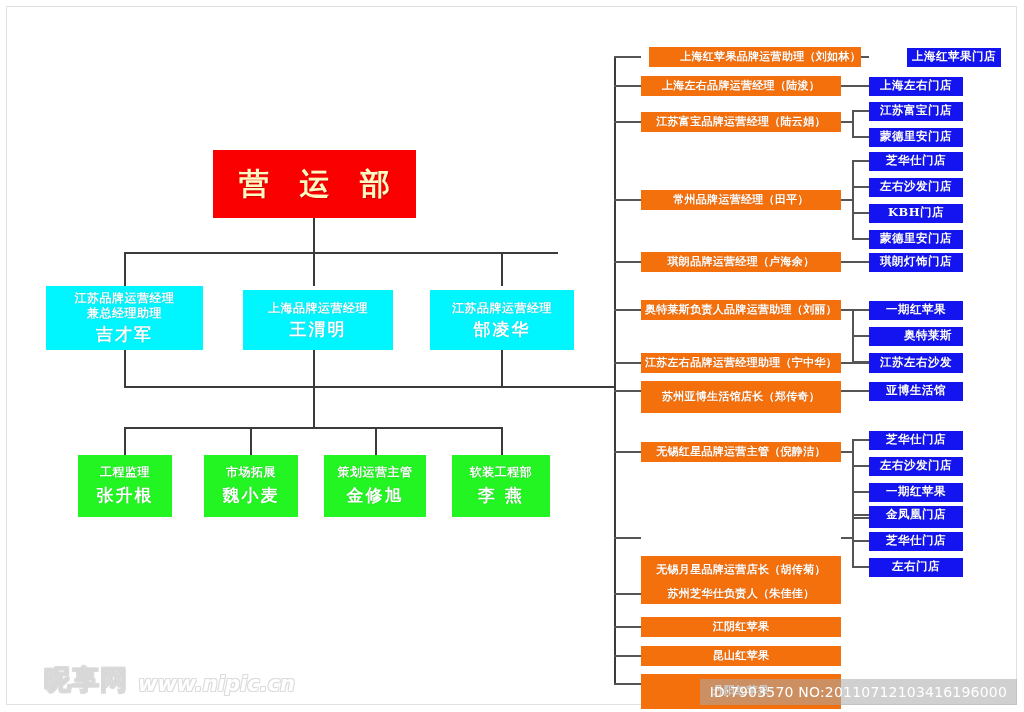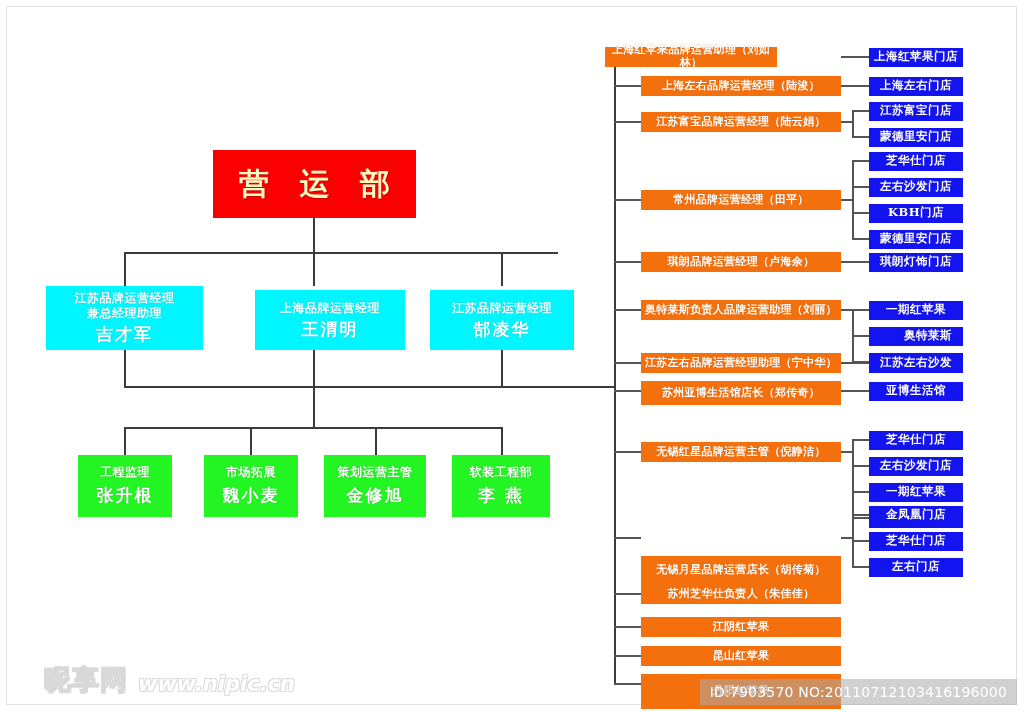--- a/index.html
+++ b/index.html
@@ -185,21 +185,21 @@
   <div class="ln v" style="left:124px; top:252px; width:2px; height:34px;"></div>
   <div class="ln v" style="left:313px; top:252px; width:2px; height:34px;"></div>
   <div class="ln v" style="left:501px; top:252px; width:2px; height:34px;"></div>
 
   <div class="node cyan" style="left:46px; top:286px; width:157px; height:64px;">
     <span class="title">江苏品牌运营经理</span>
     <span class="title">兼总经理助理</span>
     <span class="person">吉才军</span>
   </div>
 
-  <div class="node cyan" style="left:255px; top:290px; width:150px; height:60px;">
+  <div class="node cyan" style="left:243px; top:290px; width:150px; height:60px;">
     <span class="title">上海品牌运营经理</span>
     <span class="person">王渭明</span>
   </div>
 
   <div class="node cyan" style="left:430px; top:290px; width:144px; height:60px;">
     <span class="title">江苏品牌运营经理</span>
     <span class="person">郜凌华</span>
   </div>
 
   <div class="ln v" style="left:124px; top:350px; width:2px; height:38px;"></div>
@@ -230,26 +230,26 @@
     <span class="person">金修旭</span>
   </div>
   <div class="node green" style="left:452px; top:455px; width:98px; height:62px;">
     <span class="title">软装工程部</span>
     <span class="person">李 燕</span>
   </div>
 
   <div id="right-tree">
       <div class="ln v" style="left:614px; top:57px; width:2px; height:627px;"></div>
       <div class="ln thin h" style="left:614px; top:56px; width:27px; height:2px;"></div>
-      <div class="node orange" style="left:605px; top:47px; width:172px; height:20px;align-items:flex-end;">
+      <div class="node orange" style="left:649px; top:47px; width:212px; height:20px;align-items:flex-end;">
         <span>上海红苹果品牌运营助理（刘如林）</span>
       </div>
       <div class="ln thin h" style="left:841px; top:56px; width:11px; height:2px;"></div>
       <div class="ln thin h" style="left:852px; top:56px; width:17px; height:2px;"></div>
-      <div class="node blue" style="left:869px; top:47.5px; width:94px; height:19px;">
+      <div class="node blue" style="left:907px; top:47.5px; width:94px; height:19px;">
         <span>上海红苹果门店</span>
       </div>
       <div class="ln thin h" style="left:614px; top:85px; width:27px; height:2px;"></div>
       <div class="node orange" style="left:641px; top:76px; width:200px; height:20px;">
         <span>上海左右品牌运营经理（陆浚）</span>
       </div>
       <div class="ln thin h" style="left:841px; top:85px; width:11px; height:2px;"></div>
       <div class="ln thin h" style="left:852px; top:85px; width:17px; height:2px;"></div>
       <div class="node blue" style="left:869px; top:76.5px; width:94px; height:19px;">
         <span>上海左右门店</span>
@@ -320,21 +320,21 @@
       <div class="ln thin h" style="left:614px; top:362px; width:27px; height:2px;"></div>
       <div class="node orange" style="left:641px; top:353px; width:200px; height:20px;">
         <span>江苏左右品牌运营经理助理（宁中华）</span>
       </div>
       <div class="ln thin h" style="left:841px; top:362px; width:11px; height:2px;"></div>
       <div class="ln thin h" style="left:852px; top:362px; width:17px; height:2px;"></div>
       <div class="node blue" style="left:869px; top:353.5px; width:94px; height:19px;">
         <span>江苏左右沙发</span>
       </div>
       <div class="ln thin h" style="left:614px; top:390px; width:27px; height:2px;"></div>
-      <div class="node orange" style="left:641px; top:381px; width:200px; height:24px;">
+      <div class="node orange" style="left:641px; top:381px; width:200px; height:32px;">
         <span>苏州亚博生活馆店长（郑传奇）</span>
       </div>
       <div class="ln thin h" style="left:841px; top:390px; width:11px; height:2px;"></div>
       <div class="ln thin h" style="left:852px; top:390px; width:17px; height:2px;"></div>
       <div class="node blue" style="left:869px; top:381.5px; width:94px; height:19px;">
         <span>亚博生活馆</span>
       </div>
       <div class="ln thin h" style="left:614px; top:451px; width:27px; height:2px;"></div>
       <div class="node orange" style="left:641px; top:442px; width:200px; height:20px;">
         <span>无锡红星品牌运营主管（倪静洁）</span>

